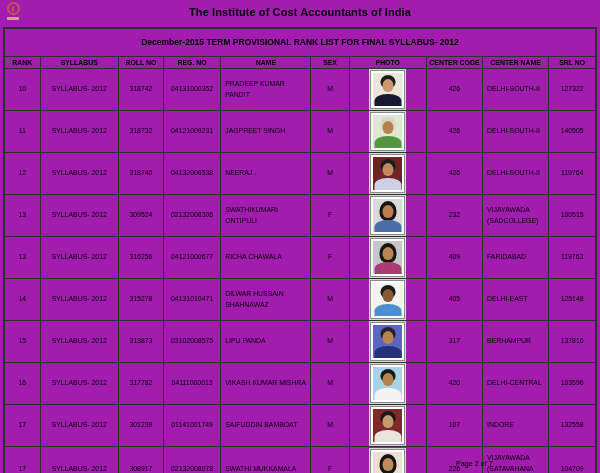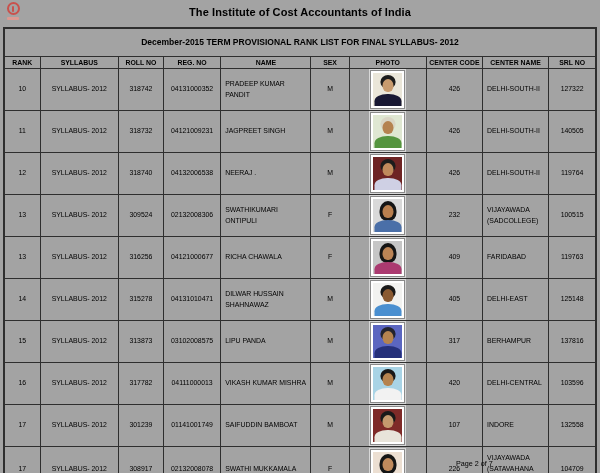--- a/index.html
+++ b/index.html
@@ -1,18 +1,18 @@
 <!DOCTYPE html>
 <html><head>
 <meta charset="utf-8">
 <style>
   * { margin:0; padding:0; box-sizing:border-box; }
   html,body { background:#fff; }
   body { font-family:"Liberation Sans","DejaVu Sans",sans-serif; color:#000; }
-  .page { position:relative; width:600px; height:473px; background:#a3a3a3; overflow:hidden; }
+  .page { position:relative; width:600px; height:473px; background:#a21caf; overflow:hidden; }
 
   
   .header { position:relative; height:27px; }
   .logo { position:absolute; top:2px; left:5px; width:16px; height:23px; }
   .logo-ring { width:13px; height:13px; border:2px solid #c9514c; border-radius:50%; margin:0 auto; position:relative; }
   .logo-ring::after { content:""; position:absolute; left:50%; top:2px; transform:translateX(-50%); width:2px; height:6px; background:#c9514c; border-radius:1px; }
   .logo-text { width:12px; height:3px; background:#dc9a92; margin:2px auto 0; border-radius:1px; }
   .title { text-align:center; padding-top:6px; font-size:11px; font-weight:bold; letter-spacing:0.1px; }
 
   

